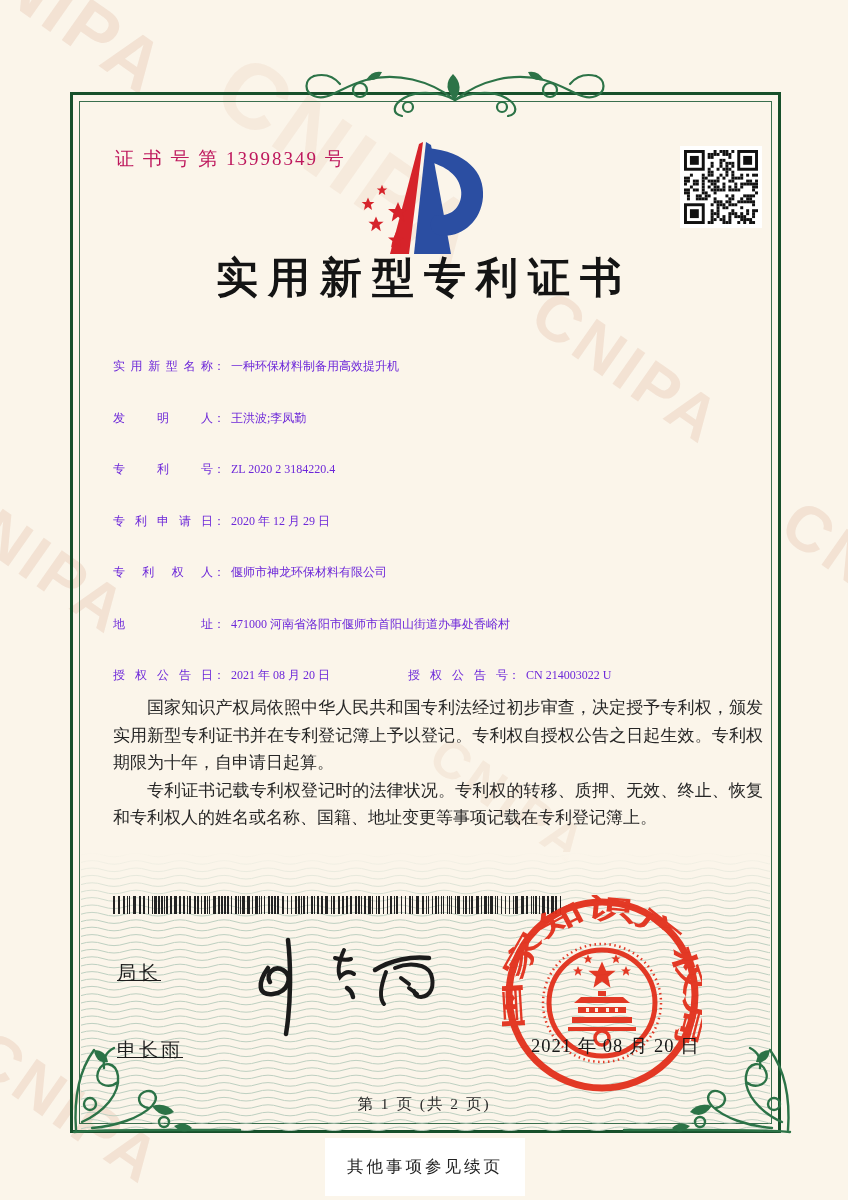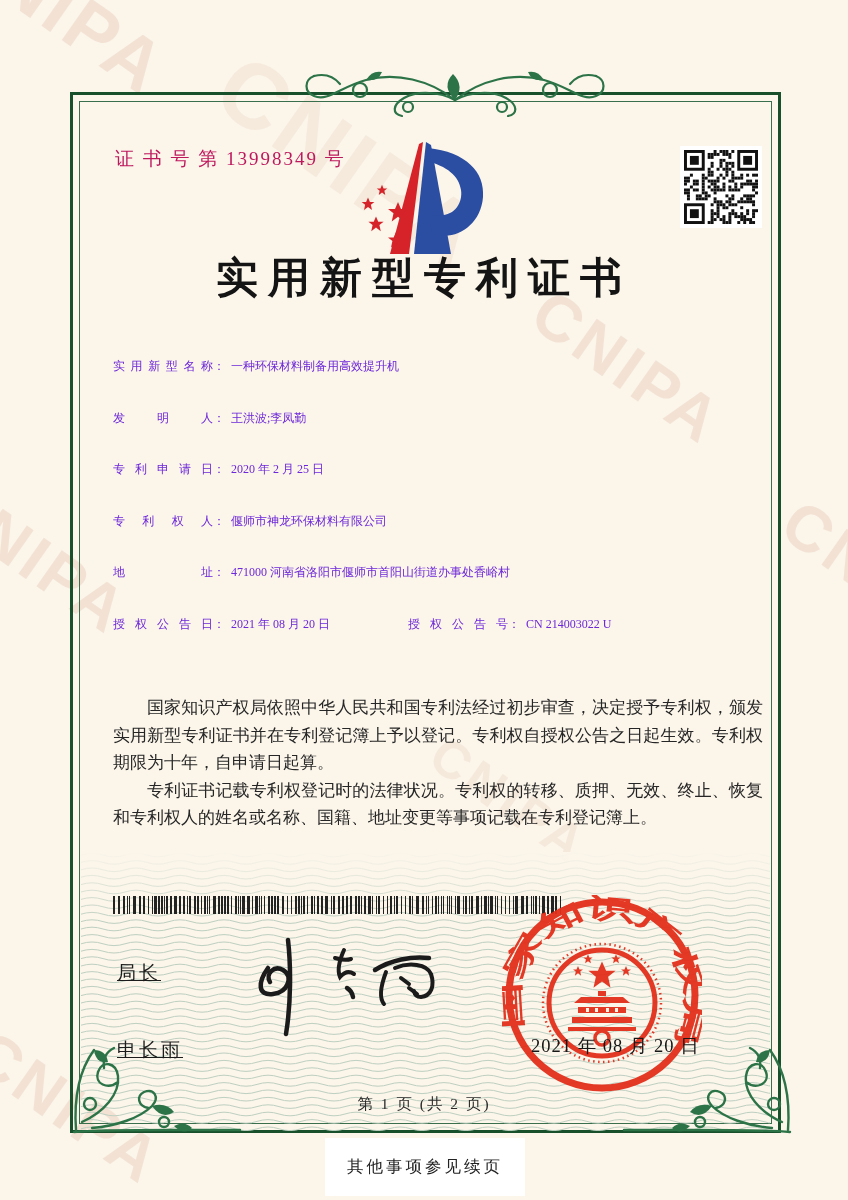--- a/index.html
+++ b/index.html
@@ -415,21 +415,24 @@
   <div class="title">实用新型专利证书</div>
 
   <div class="fields">
     <div class="field-row">
       <span class="f-label">实用新型名称</span><span class="f-colon">：</span><span>一种环保材料制备用高效提升机</span>
     </div>
     <div class="field-row">
       <span class="f-label">发明人</span><span class="f-colon">：</span><span>王洪波;李凤勤</span>
     </div>
     <div class="field-row">
-      <span class="f-label">专利申请日</span><span class="f-colon">：</span><span>2020 年 2 月 25 日</span>
+      <span class="f-label">专利号</span><span class="f-colon">：</span><span>ZL 2020 2 3184220.4</span>
+    </div>
+    <div class="field-row">
+      <span class="f-label">专利申请日</span><span class="f-colon">：</span><span>2020 年 12 月 29 日</span>
     </div>
     <div class="field-row">
       <span class="f-label">专利权人</span><span class="f-colon">：</span><span>偃师市神龙环保材料有限公司</span>
     </div>
     <div class="field-row">
       <span class="f-label">地址</span><span class="f-colon">：</span><span>471000 河南省洛阳市偃师市首阳山街道办事处香峪村</span>
     </div>
     <div class="field-row">
       <span class="f-label">授权公告日</span><span class="f-colon">：</span><span>2021 年 08 月 20 日</span><span class="grant-gap"></span><span class="f-label">授权公告号</span><span class="f-colon">：</span><span>CN 214003022 U</span>
     </div>

